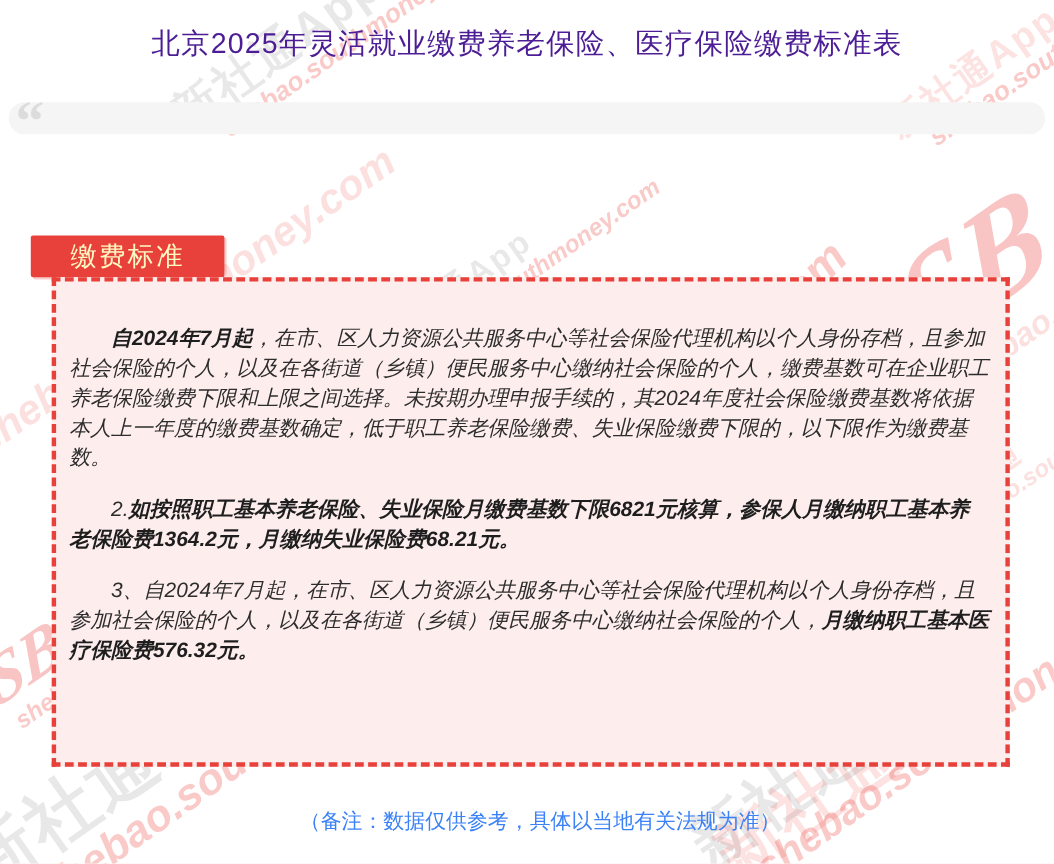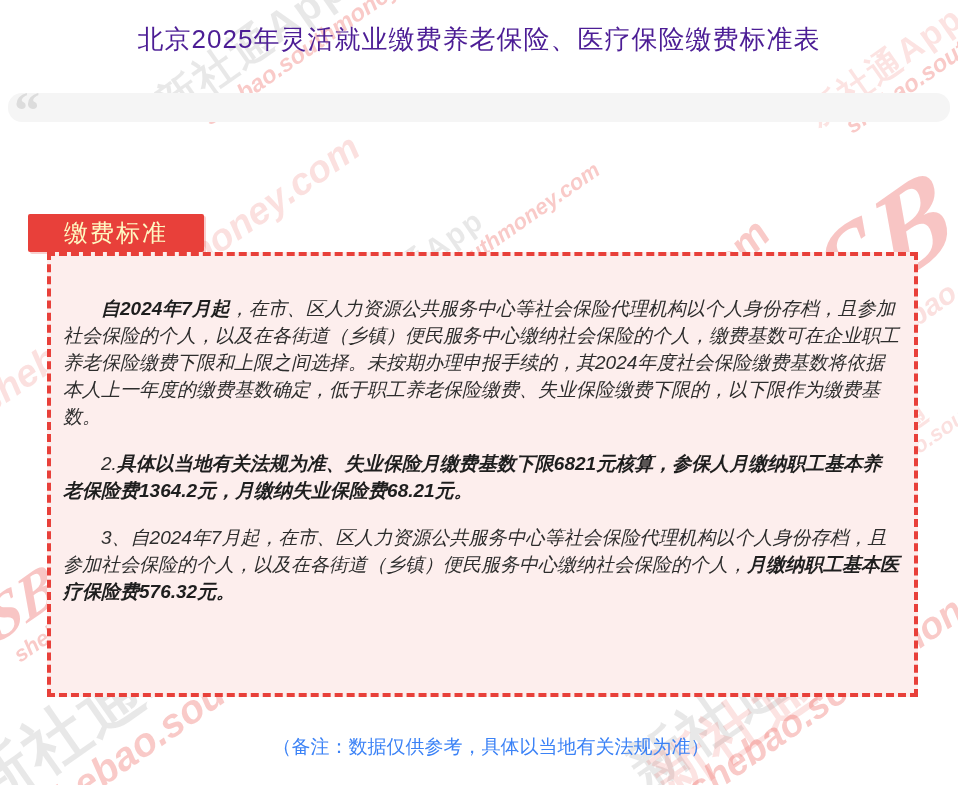--- a/index.html
+++ b/index.html
@@ -110,19 +110,19 @@
   <h1 class="page-title">北京2025年灵活就业缴费养老保险、医疗保险缴费标准表</h1>
 
   <div class="intro-box">
     <span class="intro-quote">“</span>
   </div>
 
   <div class="section-label">缴费标准</div>
 
   <div class="content-box">
     <p><span class="b">自2024年7月起</span><span>，在市、区人力资源公共服务中心等社会保险代理机构以个人身份存档，且参加社会保险的个人，以及在各街道（乡镇）便民服务中心缴纳社会保险的个人，缴费基数可在企业职工养老保险缴费下限和上限之间选择。未按期办理申报手续的，其2024年度社会保险缴费基数将依据本人上一年度的缴费基数确定，低于职工养老保险缴费、失业保险缴费下限的，以下限作为缴费基数。</span></p>
-    <p><span>2.</span><span class="b">具体以当地有关法规为准、失业保险月缴费基数下限6821元核算，参保人月缴纳职工基本养老保险费1364.2元，月缴纳失业保险费68.21元。</span></p>
+    <p><span>2.</span><span class="b">如按照职工基本养老保险、失业保险月缴费基数下限6821元核算，参保人月缴纳职工基本养老保险费1364.2元，月缴纳失业保险费68.21元。</span></p>
     <p><span>3、自2024年7月起，在市、区人力资源公共服务中心等社会保险代理机构以个人身份存档，且参加社会保险的个人，以及在各街道（乡镇）便民服务中心缴纳社会保险的个人，</span><span class="b">月缴纳职工基本医疗保险费576.32元。</span></p>
   </div>
 
   <p class="footnote">（备注：数据仅供参考，具体以当地有关法规为准）</p>
 
 </div>
 
 </body></html>

